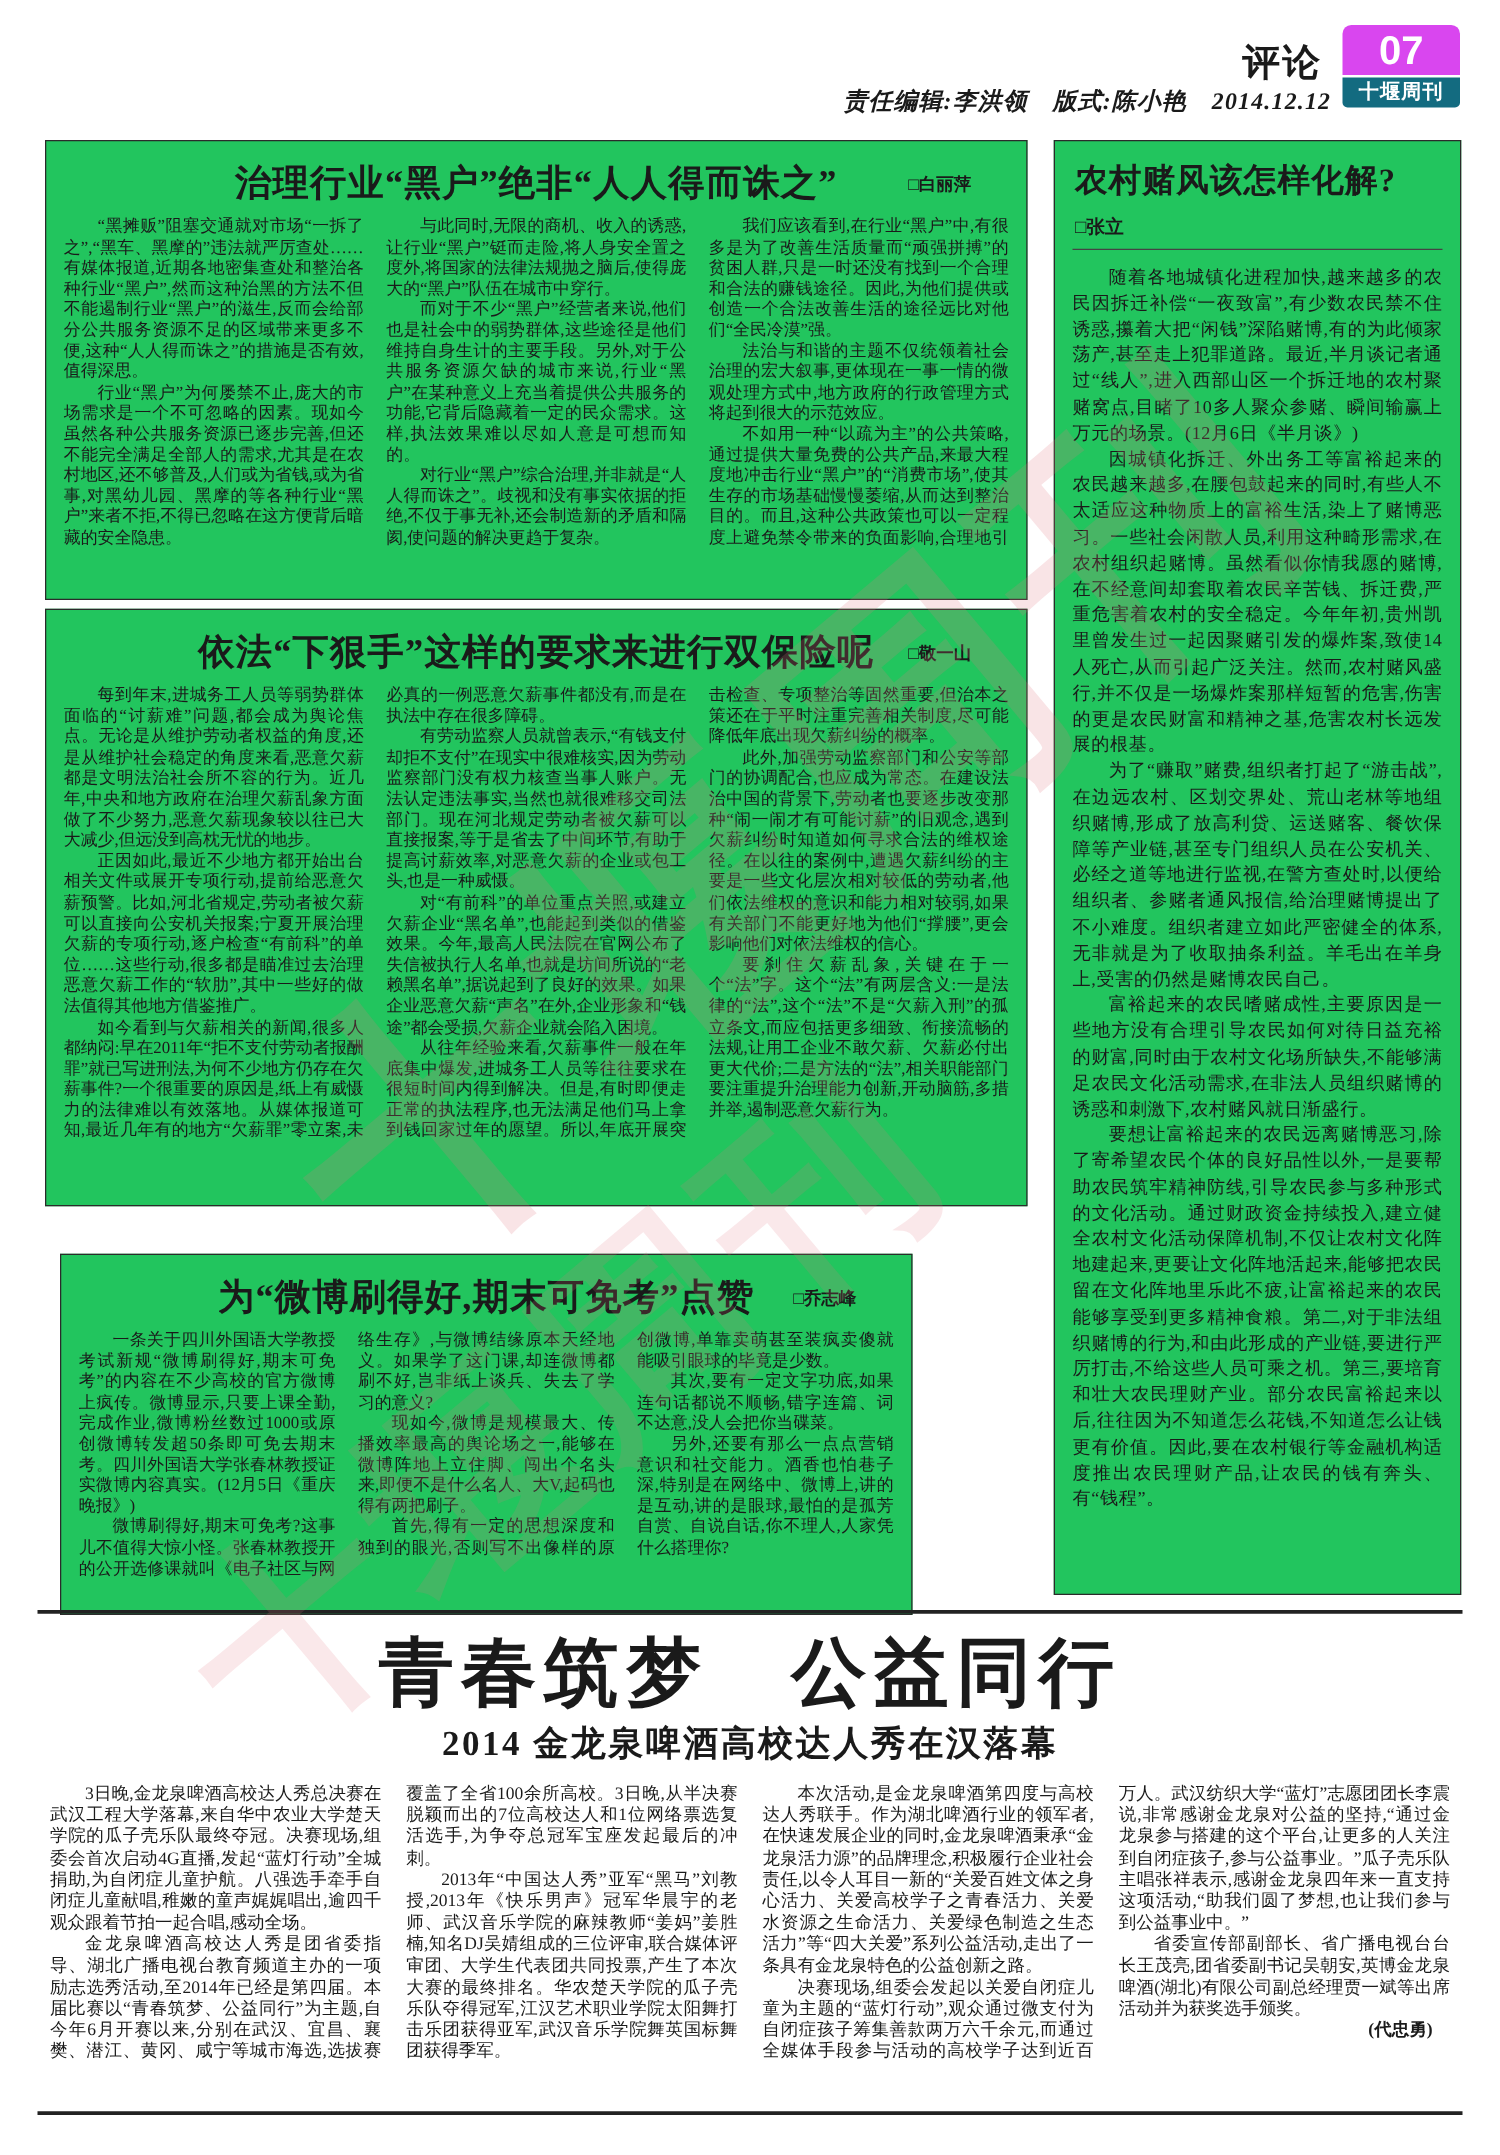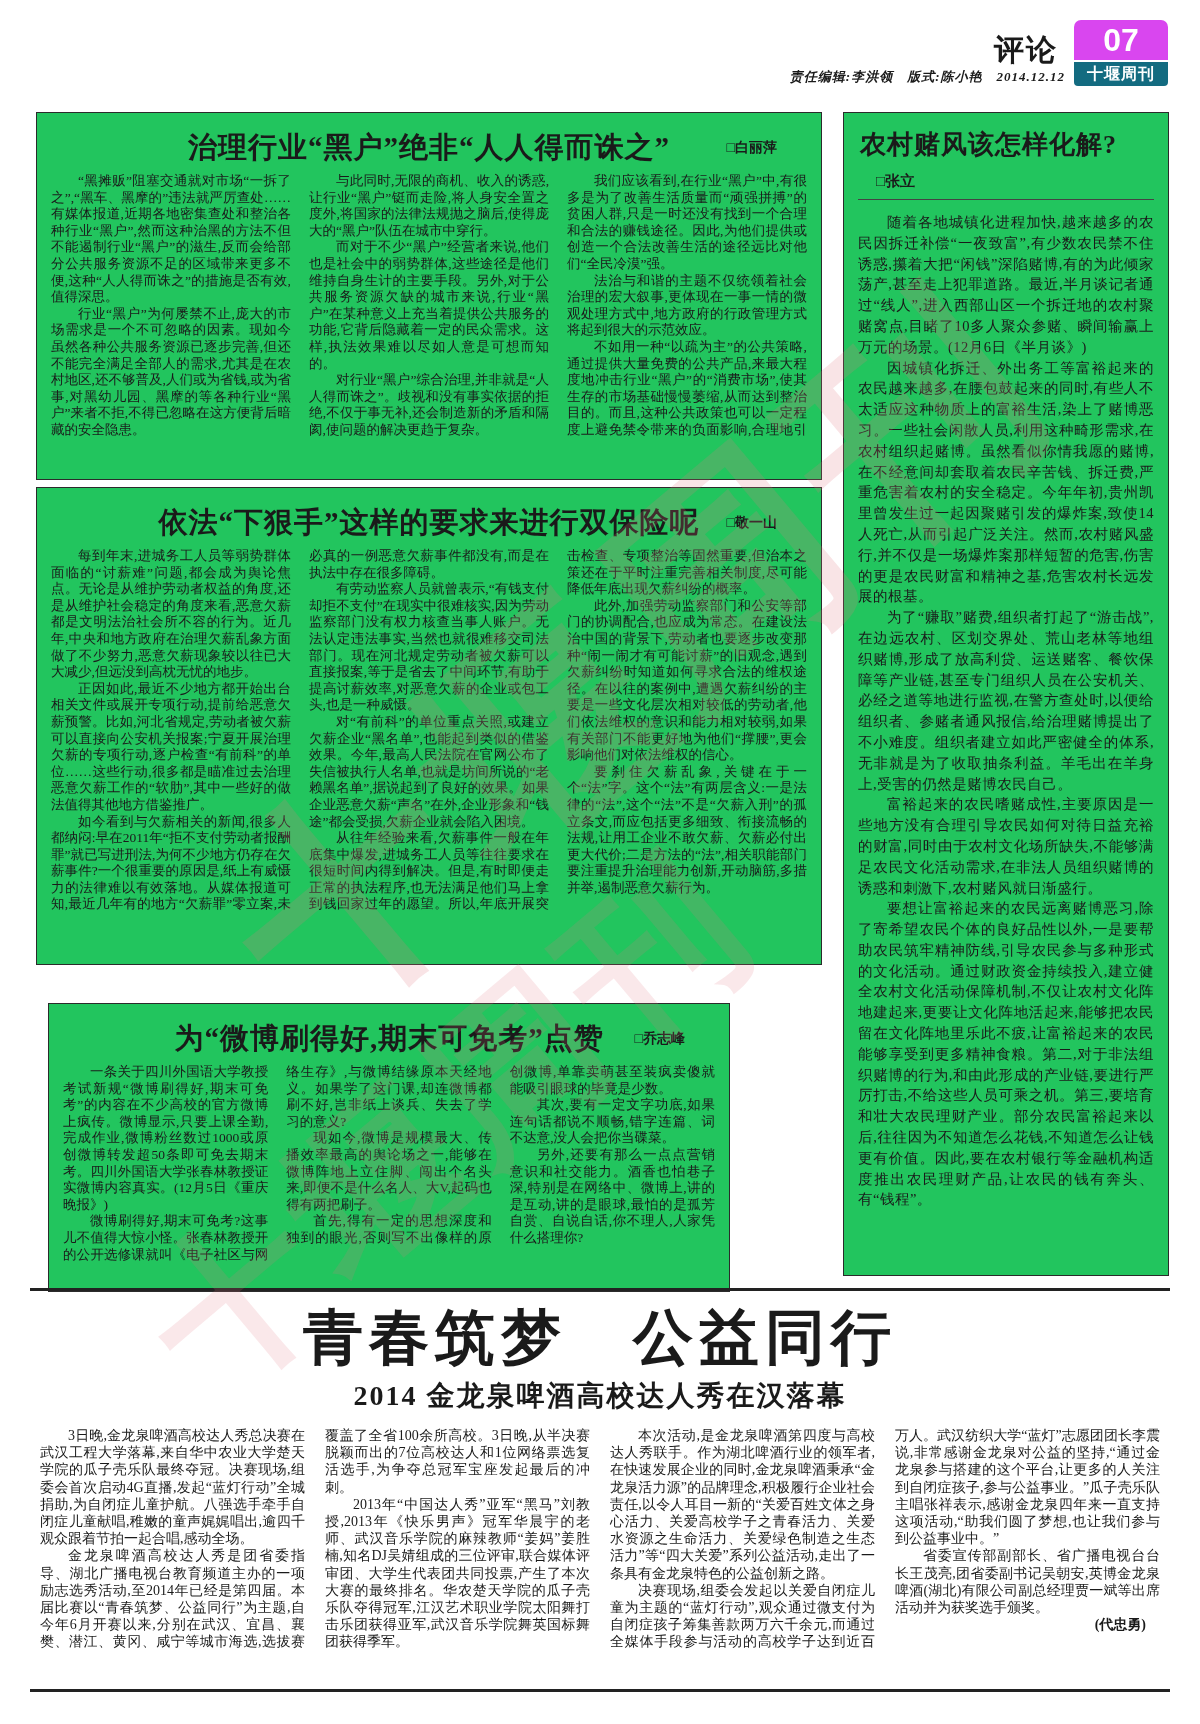--- a/index.html
+++ b/index.html
@@ -4,21 +4,21 @@
 <style>
   html,body{margin:0;padding:0;background:#e8e8e8;}
   .page{
     position:relative;width:1200px;height:1724px;margin:0 auto;
     background:#ffffff;overflow:hidden;
     font-family:"Liberation Serif","DejaVu Serif",serif;color:#1a1a1a;
   }
   
   .editor-line{
     position:absolute;top:68px;right:135px;
-    font-size:13px;font-weight:bold;font-style:italic;letter-spacing:1px;
+    font-size:19px;font-weight:bold;font-style:italic;letter-spacing:1px;
   }
   .section-title{
     position:absolute;top:30px;right:142px;
     font-size:30px;font-weight:bold;letter-spacing:2px;
   }
   .page-badge{
     position:absolute;top:20px;right:32px;width:94px;
     font-family:"Liberation Sans","DejaVu Sans",sans-serif;text-align:center;
   }
   .badge-num{
@@ -52,21 +52,21 @@
     font-size:13.5px;line-height:16.6px;overflow:hidden;
   }
   .cols-3{column-count:3;}
   .art-body p{margin:0;text-indent:2em;}
   .body-a1{height:292px;}
   .body-a2{height:396px;}
   .body-a3{height:212px;}
   
   .a4-title{font-size:26px;font-weight:bold;letter-spacing:1px;margin:4px 0 10px 2px;}
   .a4-author{
-    font-size:15px;font-weight:bold;margin-left:18px;
+    font-size:15px;font-weight:bold;margin-left:2px;
     font-family:"Liberation Sans","DejaVu Sans",sans-serif;
   }
   .a4-rule{border:none;border-top:1.5px solid #444;margin:8px 0 12px 0;}
   .body-a4{
     height:1040px;text-align:justify;font-size:14.5px;line-height:20.8px;
     letter-spacing:0.5px;overflow:hidden;
   }
   .body-a4 p{margin:0;text-indent:2em;}
   
   .bottom-section{

